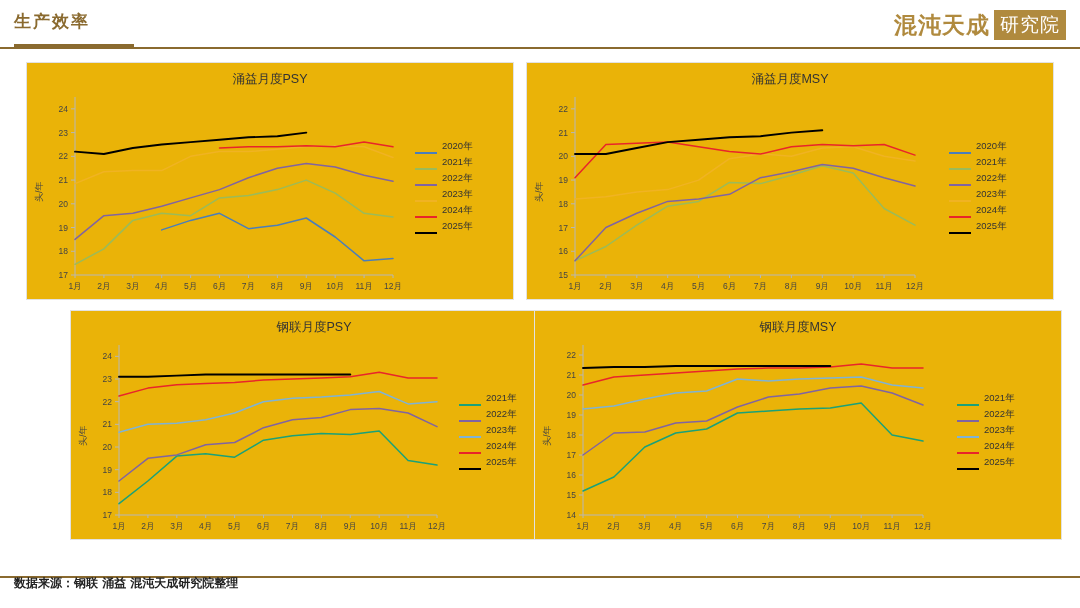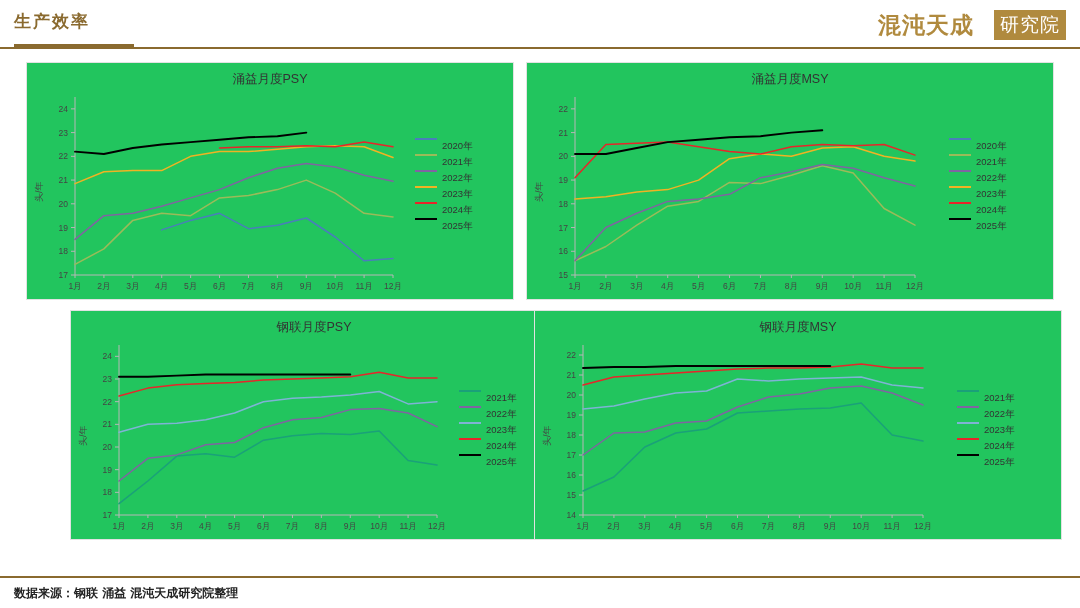--- a/index.html
+++ b/index.html
@@ -17,62 +17,62 @@
     font-family:"DejaVu Serif","Liberation Serif",serif;
     font-size:17px;font-weight:bold;color:#8a6a2f;letter-spacing:2px;
   }
   #title-underline{
     position:absolute;left:14px;top:44px;width:120px;height:3px;background:#8a6a2f;
   }
   #header-rule{
     position:absolute;left:0;top:47px;width:1080px;height:2px;background:#8a6a2f;
   }
   #logo{
-    position:absolute;right:14px;top:6px;height:38px;display:flex;align-items:center;gap:20px;
+    position:absolute;right:14px;top:6px;height:38px;display:flex;align-items:center;gap:4px;
   }
   #logo .logo-cn{
     font-family:"DejaVu Serif","Liberation Serif",serif;
     font-size:23px;font-weight:bold;color:#b08a3e;letter-spacing:1px;
   }
   #logo .logo-badge{
     background:#b08a3e;color:#fff;font-family:"DejaVu Serif","Liberation Serif",serif;
     font-size:19px;font-weight:normal;padding:2px 6px;letter-spacing:1px;
   }
   
   #footer-rule{
     position:absolute;left:0;bottom:30px;width:1080px;height:2px;background:#8a6a2f;
   }
   #footer-text{
-    position:absolute;left:14px;bottom:6px;font-size:12px;font-weight:bold;
+    position:absolute;left:14px;bottom:16px;font-size:12px;font-weight:bold;
     font-family:"DejaVu Serif","Liberation Serif",serif;color:#222;margin-top:13px;
   }
   
   #panels{
     position:absolute;left:26px;top:62px;width:1028px;height:478px;
   }
   .panel{
-    position:absolute;border:1px solid #e2e2e2;background:#22c55e;box-sizing:border-box;
+    position:absolute;border:1px solid #e2e2e2;background:#eab308;box-sizing:border-box;
   }
   .panel.tl{left:0;top:0;width:488px;height:238px;}
   .panel.tr{left:500px;top:0;width:528px;height:238px;}
   .panel.bl{left:0;top:248px;width:488px;height:230px;margin-left:44px;}
   .panel.br{left:508px;top:248px;width:528px;height:230px;}
   .panel-title{
     position:absolute;left:0;right:0;top:8px;text-align:center;
     font-size:12.5px;color:#333;
   }
   .chartwrap{position:absolute;left:0;top:24px;right:0;bottom:0;}
   .chartwrap svg{display:block;}
   .ylabel{
     position:absolute;font-size:9px;color:#444;
     transform:rotate(-90deg);transform-origin:left top;white-space:nowrap;
   }
   
   .legend{position:absolute;font-size:9.5px;color:#333;}
-  .legend-row{display:flex;align-items:flex-start;height:16px;}
+  .legend-row{display:flex;align-items:flex-end;height:16px;}
   .legend-swatch{width:22px;height:2px;margin-right:5px;flex:none;}
   .legend-label{line-height:16px;}
 </style>
 </head>
 <body>
 
 <div id="header">
   <div id="page-title">生产效率</div>
   <div id="title-underline"></div>
   <div id="header-rule"></div>

